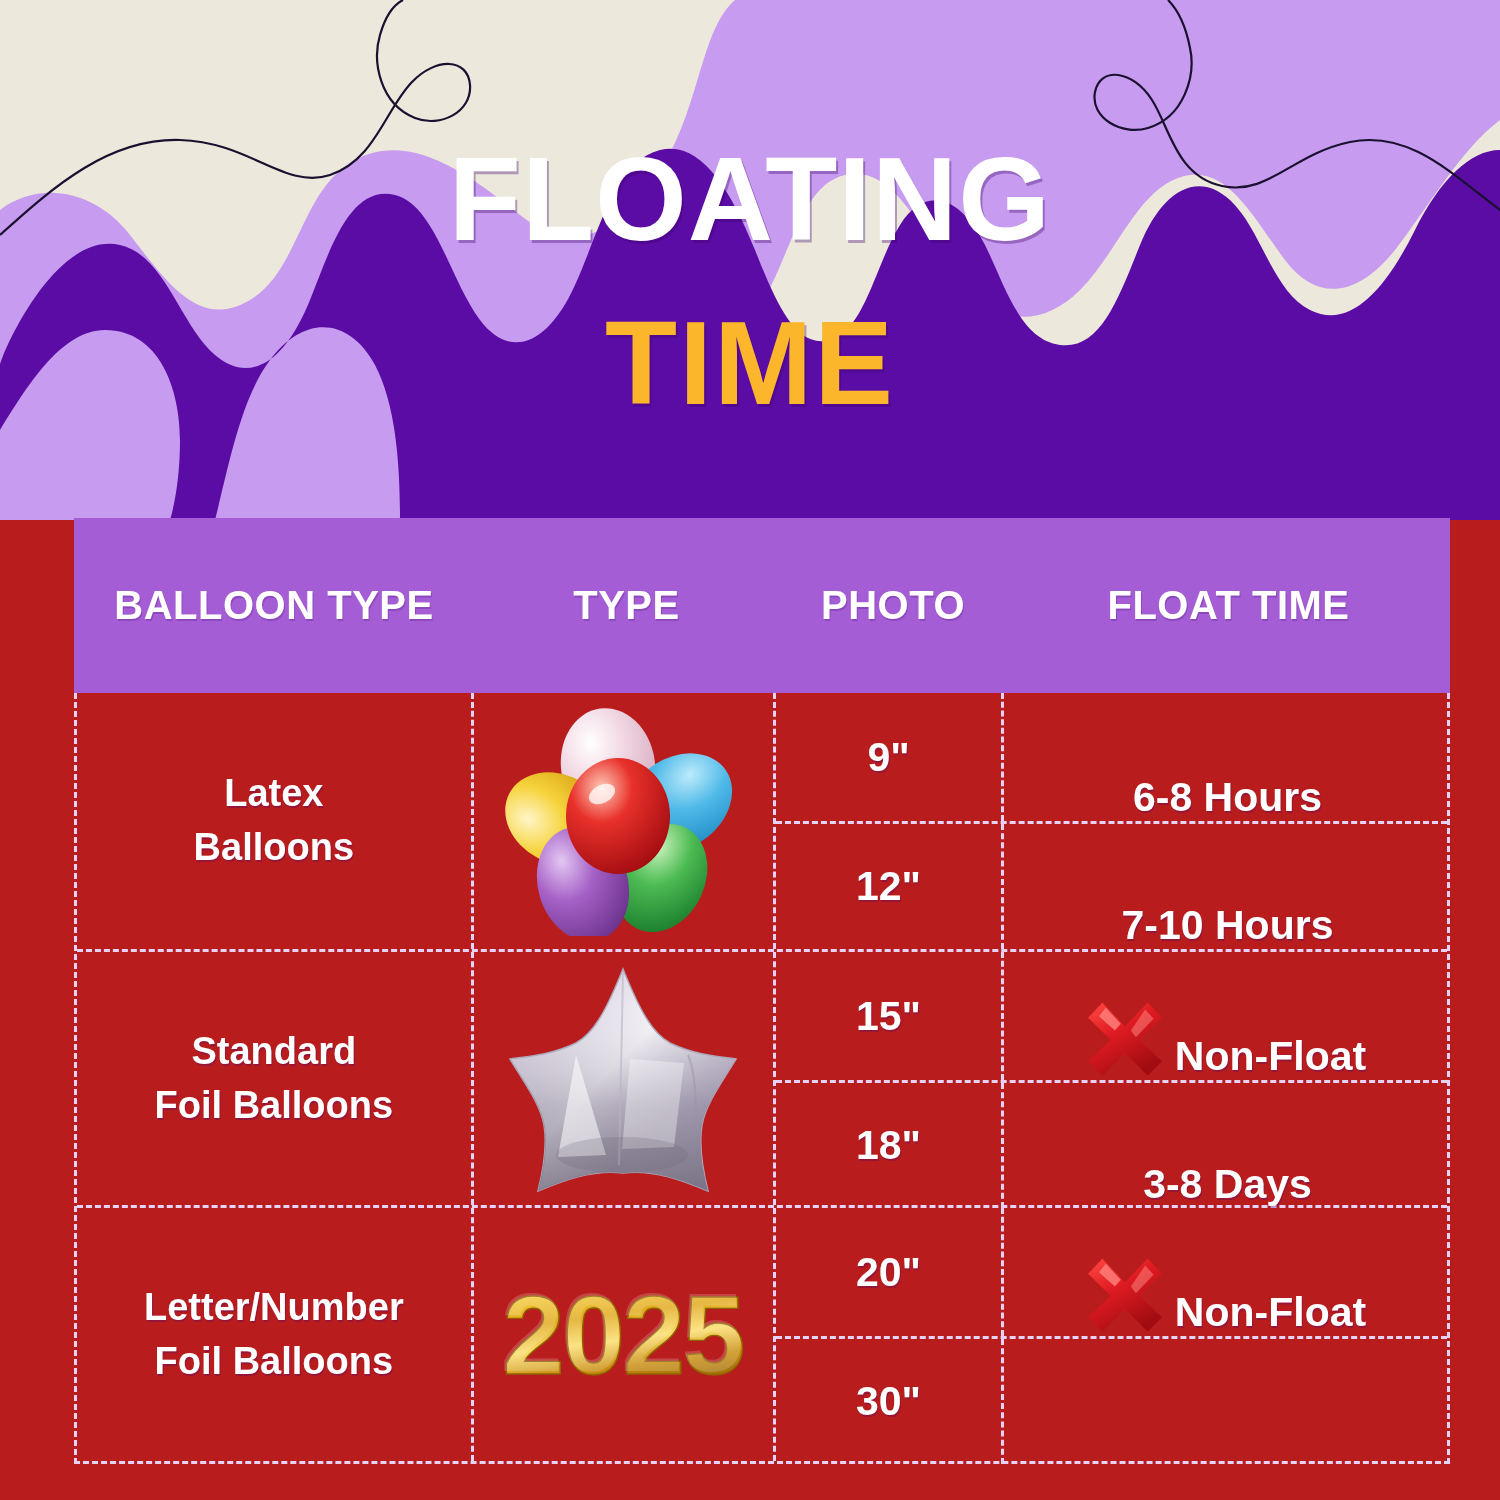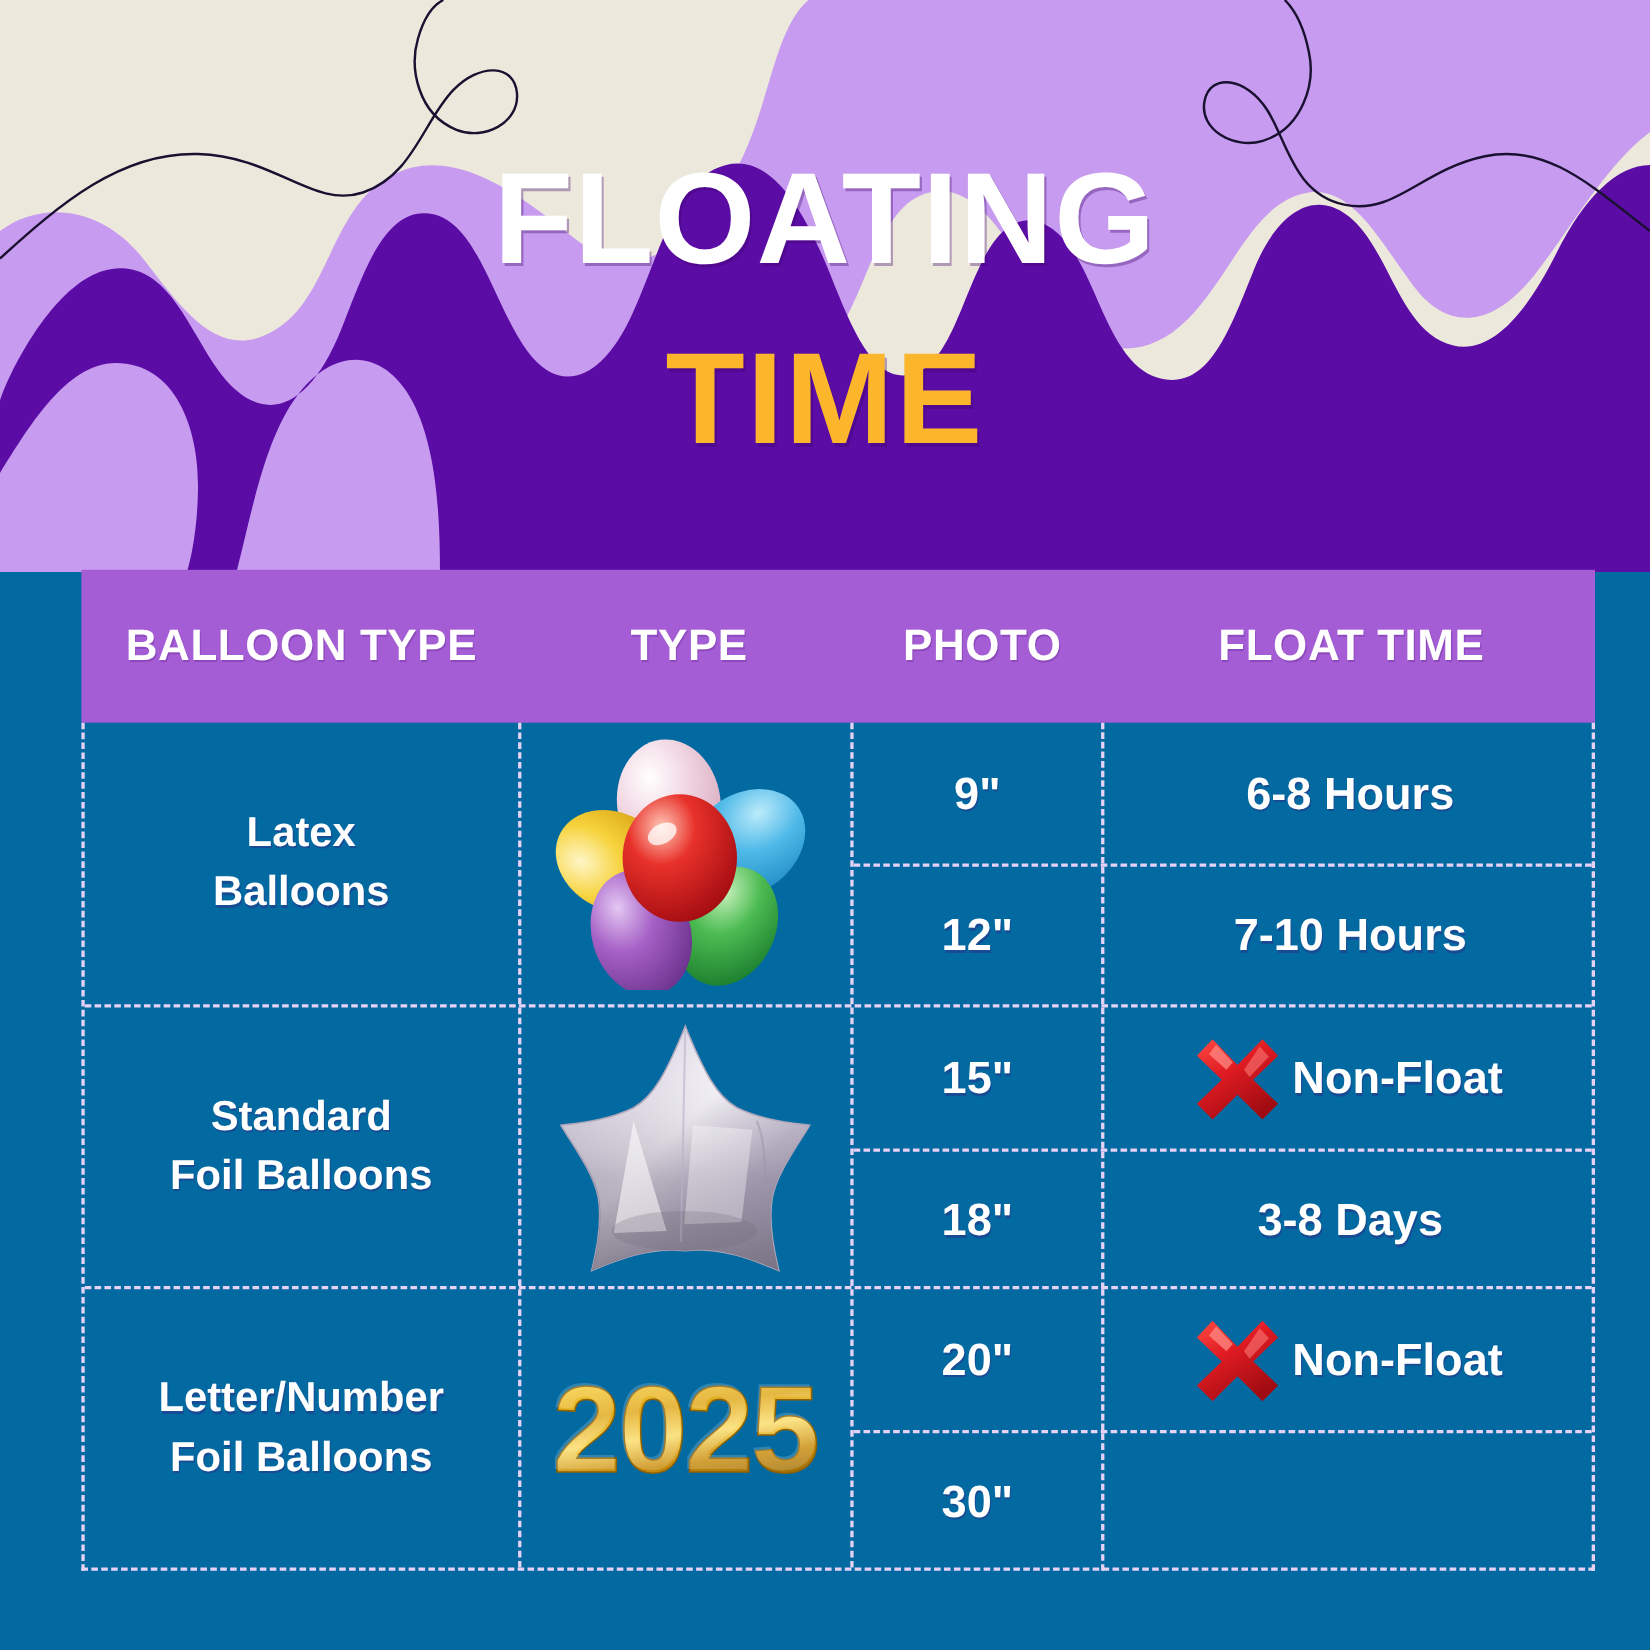--- a/index.html
+++ b/index.html
@@ -14,21 +14,21 @@
     font-family: "Liberation Sans", sans-serif;
     background: #5B0CA5;
     position: relative;
   }
 
   #poster {
     position: absolute;
     inset: 0;
     width: 1500px;
     height: 1500px;
-    background: #0369a1;
+    background: #b91c1c;
     overflow: hidden;
   }
 
   
   #bg-art {
     position: absolute;
     top: 0; left: 0;
     width: 1500px;
     height: 520px;
     pointer-events: none;
@@ -72,21 +72,21 @@
     position: absolute;
     left: 74px;
     top: 518px;
     width: 1376px;
     z-index: 6;
   }
 
   .thead {
     display: flex;
     background: #A45DD4;
-    height: 139px;
+    height: 175px;
     align-items: center;
   }
 
   .thead .th {
     font-weight: 700;
     font-size: 40px;
     letter-spacing: 0.5px;
     color: #FFFFFF;
     text-shadow: 1px 2px 0 rgba(70,10,120,0.25);
     text-align: center;
@@ -152,21 +152,21 @@
   .size-label {
     font-weight: 700;
     font-size: 41px;
     color: #FFFFFF;
     text-shadow: 1px 2px 0 rgba(70,10,120,0.3);
   }
 
   .cell-float {
     width: 443px;
     display: flex;
-    align-items: center;
+    align-items: flex-end;
     justify-content: center;
     gap: 8px;
     padding-left: 4px;
   }
 
   .float-label {
     font-weight: 700;
     font-size: 41px;
     color: #FFFFFF;
     text-shadow: 1px 2px 0 rgba(70,10,120,0.3);

